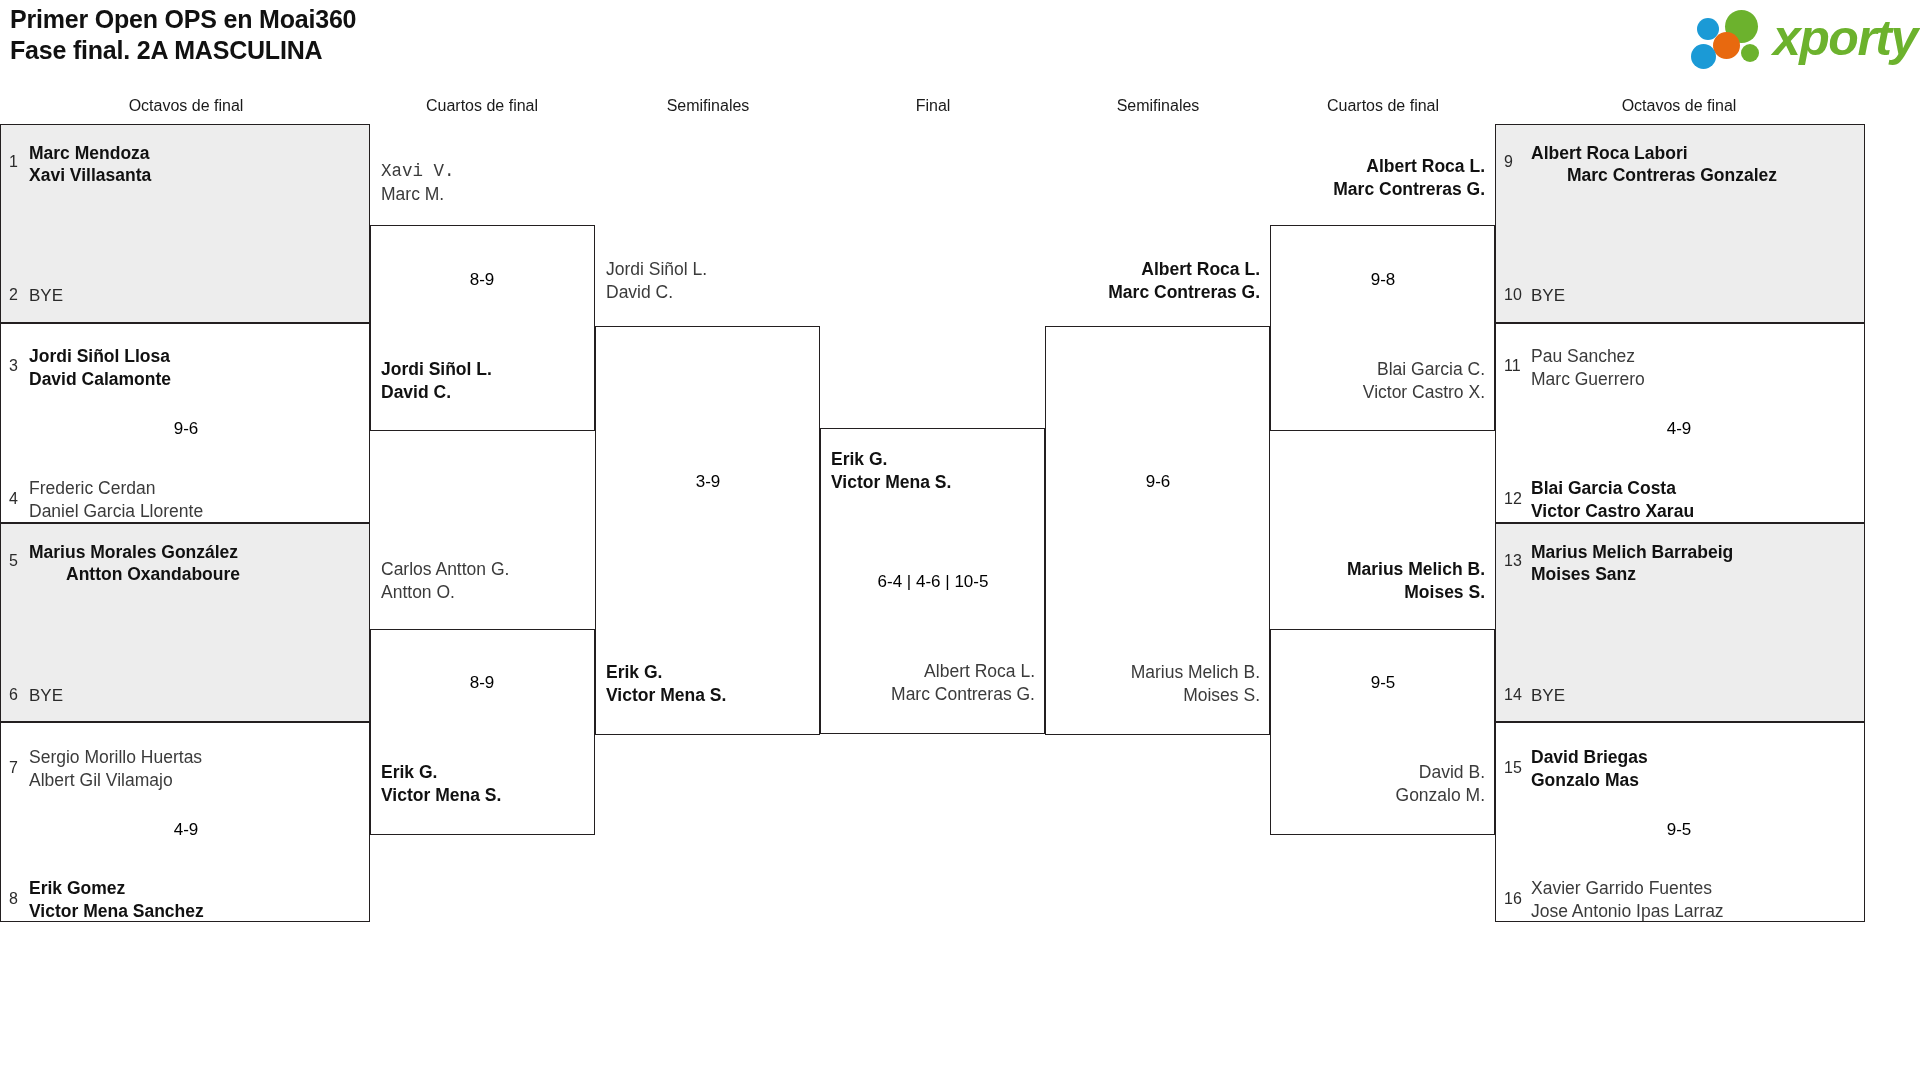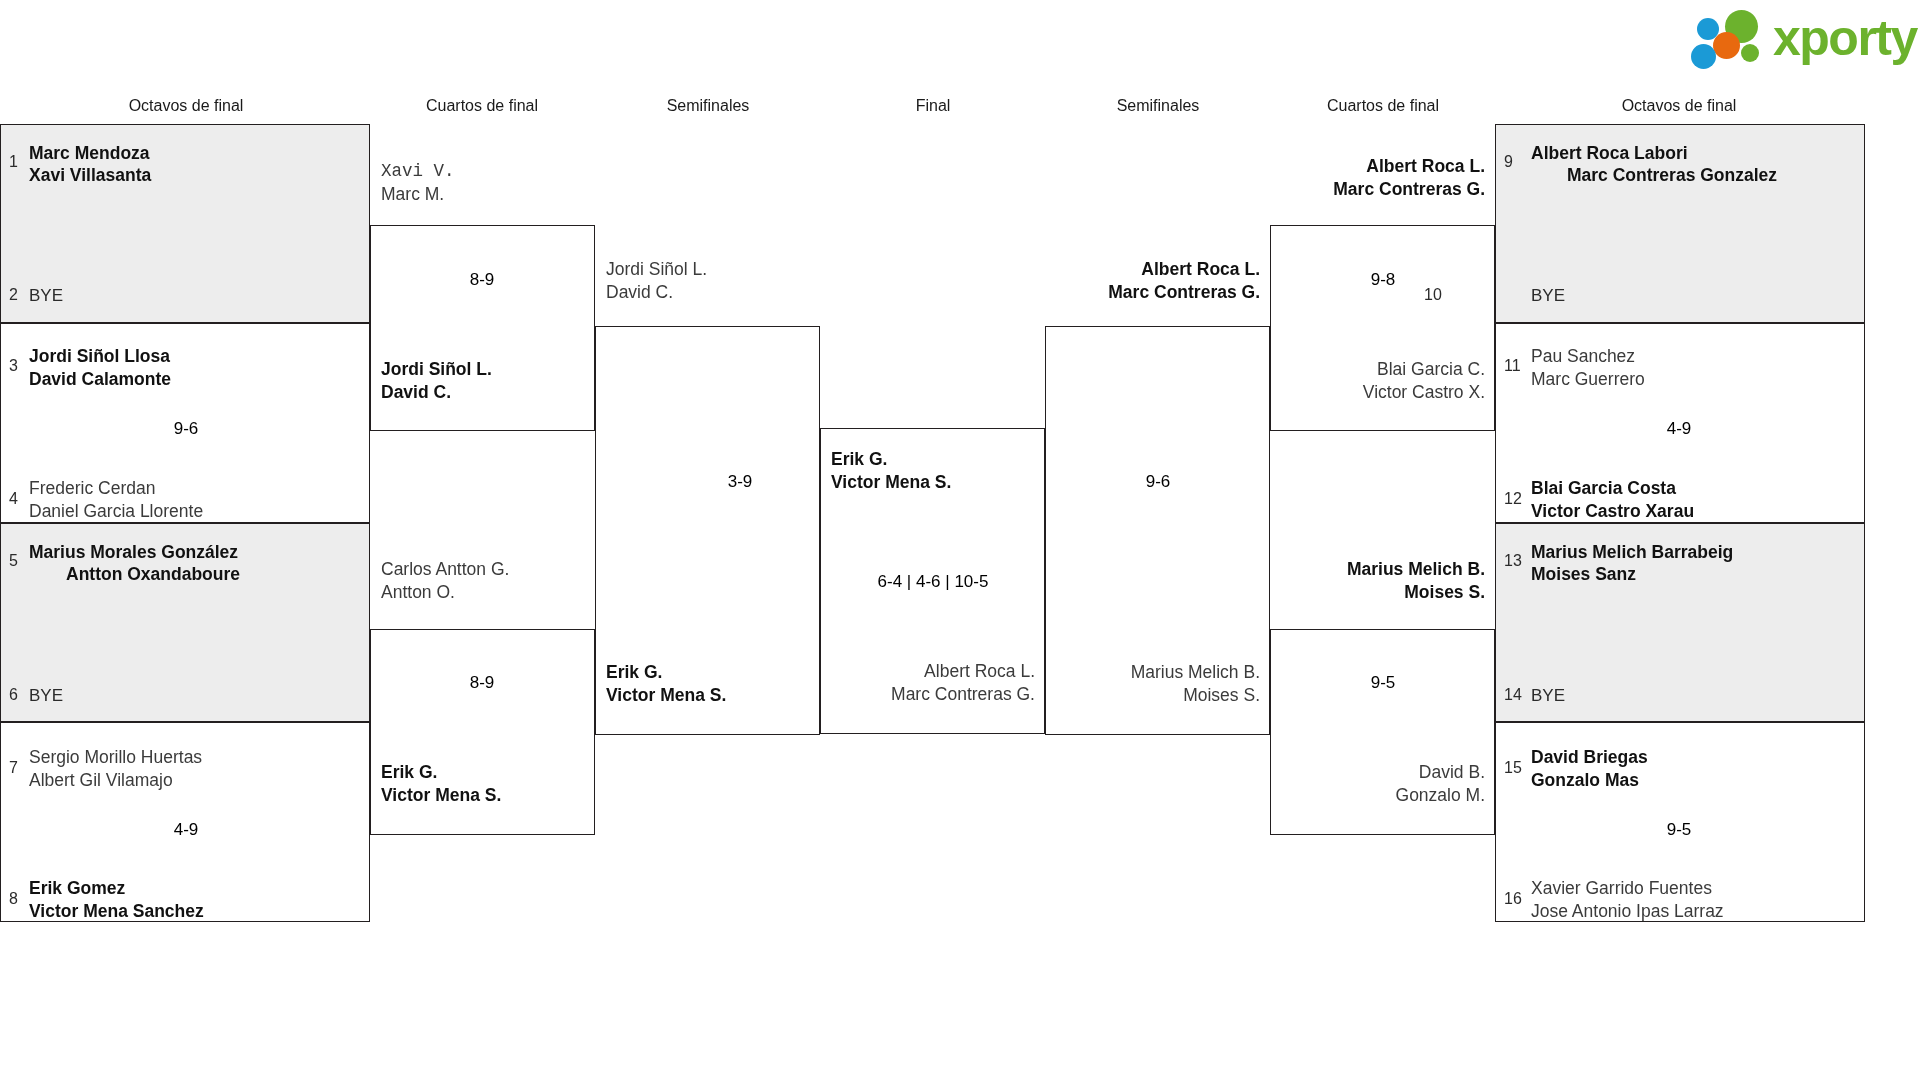--- a/index.html
+++ b/index.html
@@ -12,21 +12,21 @@
   }
   #root { position: relative; width: 1920px; height: 1067px; }
 
   
   .title-block { position: absolute; left: 10px; top: 4px; }
   .title-line {
     font-size: 25px; font-weight: 700; color: #111; line-height: 31px;
     letter-spacing: -0.2px; white-space: nowrap;
   }
 
-  .logo { position: absolute; right: 14px; top: 6px; width: 215px; height: 62px; }
+  .logo { position: absolute; right: 14px; top: 6px; width: 215px; height: 62px; font-style: italic; }
   .logo-word {
     position: absolute; left: 82px; top: 6px;
     font-size: 50px; font-weight: 700; color: #6cb22d;
     letter-spacing: -1.5px; line-height: 52px;
   }
   .dot { position: absolute; border-radius: 50%; }
 
   
   .round-head {
     position: absolute; top: 97px;
@@ -63,20 +63,24 @@
     white-space: nowrap; text-align: center; transform: translateX(-50%);
     line-height: 20px;
   }
   .bye { position: absolute; font-size: 17px; color: #2b2b2b; line-height: 20px; white-space: nowrap; }
 </style>
 </head>
 <body>
 
 <div id="root">
 
+  <div class="title-block">
+    <div class="title-line">Primer Open OPS en Moai360</div>
+    <div class="title-line">Fase final. 2A MASCULINA</div>
+  </div>
 
   <div class="logo">
     <span class="dot" style="left:6px;  top:12px; width:22px; height:22px; background:#1b9ad6;"></span>
     <span class="dot" style="left:34px; top:4px;  width:33px; height:33px; background:#6cb22d;"></span>
     <span class="dot" style="left:22px; top:26px; width:27px; height:27px; background:#e8690f;"></span>
     <span class="dot" style="left:0px;  top:38px; width:25px; height:25px; background:#1b9ad6;"></span>
     <span class="dot" style="left:50px; top:38px; width:18px; height:18px; background:#6cb22d;"></span>
     <div class="logo-word">xporty</div>
   </div>
 
@@ -130,21 +134,21 @@
   <div class="bx" style="left:370px; top:629px; width:225px; height:206px;"></div>
   <div class="nm lose" style="left:381px; top:558px;">Carlos Antton G.</div>
   <div class="nm lose" style="left:381px; top:581px;">Antton O.</div>
   <div class="sc" style="left:482px; top:673px;">8-9</div>
   <div class="nm win" style="left:381px; top:761px;">Erik G.</div>
   <div class="nm win" style="left:381px; top:784px;">Victor Mena S.</div>
 
   <div class="bx" style="left:595px; top:326px; width:225px; height:409px;"></div>
   <div class="nm lose" style="left:606px; top:258px;">Jordi Siñol L.</div>
   <div class="nm lose" style="left:606px; top:281px;">David C.</div>
-  <div class="sc" style="left:740px; top:472px;">3-9</div>
+  <div class="sc" style="left:708px; top:472px;">3-9</div>
   <div class="nm win" style="left:606px; top:661px;">Erik G.</div>
   <div class="nm win" style="left:606px; top:684px;">Victor Mena S.</div>
 
   <div class="bx" style="left:820px; top:428px; width:225px; height:306px;"></div>
   <div class="nm win" style="left:831px; top:448px;">Erik G.</div>
   <div class="nm win" style="left:831px; top:471px;">Victor Mena S.</div>
   <div class="sc" style="left:933px; top:572px;">6-4 | 4-6 | 10-5</div>
   <div class="nm lose r" style="left:785px; top:660px; width:250px;">Albert Roca L.</div>
   <div class="nm lose r" style="left:785px; top:683px; width:250px;">Marc Contreras G.</div>
 
@@ -166,21 +170,21 @@
   <div class="nm win r" style="left:1235px; top:558px; width:250px;">Marius Melich B.</div>
   <div class="nm win r" style="left:1235px; top:581px; width:250px;">Moises S.</div>
   <div class="sc" style="left:1383px; top:673px;">9-5</div>
   <div class="nm lose r" style="left:1235px; top:761px; width:250px;">David B.</div>
   <div class="nm lose r" style="left:1235px; top:784px; width:250px;">Gonzalo M.</div>
 
   <div class="bx shade" style="left:1495px; top:124px; width:370px; height:199px;"></div>
   <div class="seed" style="left:1504px; top:153px;">9</div>
   <div class="nm win" style="left:1531px; top:142px;">Albert Roca Labori</div>
   <div class="nm win" style="left:1531px; top:164px;margin-left:36px;">Marc Contreras Gonzalez</div>
-  <div class="seed" style="left:1424px; top:286px;">10</div>
+  <div class="seed" style="left:1504px; top:286px;">10</div>
   <div class="bye" style="left:1531px; top:286px;">BYE</div>
 
   <div class="bx" style="left:1495px; top:323px; width:370px; height:200px;"></div>
   <div class="seed" style="left:1504px; top:357px;">11</div>
   <div class="nm lose" style="left:1531px; top:345px;">Pau Sanchez</div>
   <div class="nm lose" style="left:1531px; top:368px;">Marc Guerrero</div>
   <div class="sc" style="left:1679px; top:419px;">4-9</div>
   <div class="seed" style="left:1504px; top:490px;">12</div>
   <div class="nm win" style="left:1531px; top:477px;">Blai Garcia Costa</div>
   <div class="nm win" style="left:1531px; top:500px;">Victor Castro Xarau</div>

